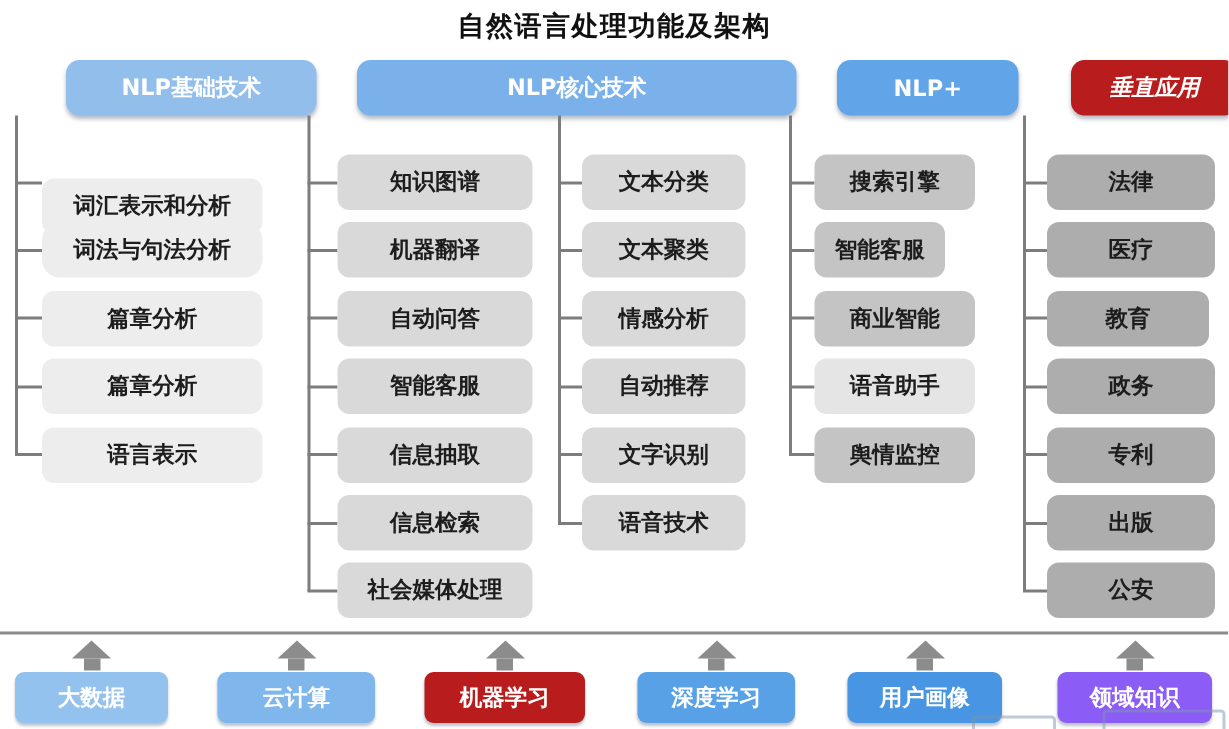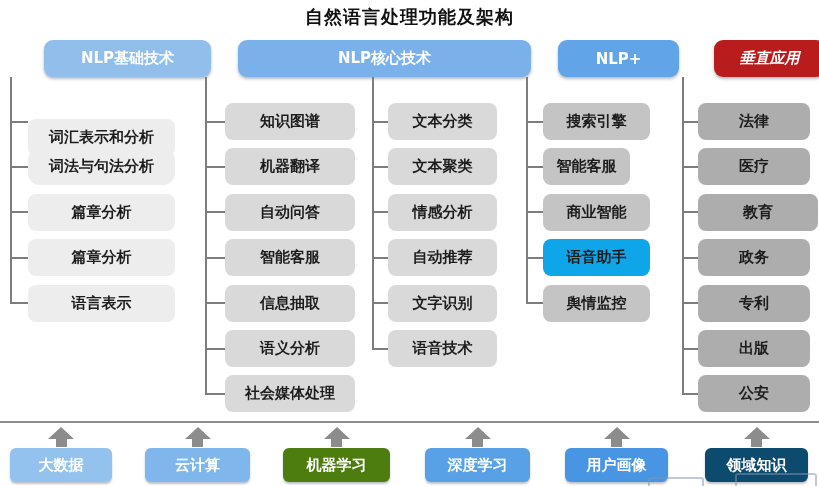--- a/index.html
+++ b/index.html
@@ -69,21 +69,21 @@
       <div class="node" style="left: 225px; top: 103px; width: 130px; background: rgb(217, 217, 217);">知识图谱</div>
       <div class="stub" style="left: 205px; top: 165.9px; width: 20px; background: rgb(125, 125, 125);"></div>
       <div class="node" style="left: 225px; top: 148.4px; width: 130px; background: rgb(217, 217, 217);">机器翻译</div>
       <div class="stub" style="left: 205px; top: 211.3px; width: 20px; background: rgb(125, 125, 125);"></div>
       <div class="node" style="left: 225px; top: 193.8px; width: 130px; background: rgb(217, 217, 217);">自动问答</div>
       <div class="stub" style="left: 205px; top: 256.7px; width: 20px; background: rgb(125, 125, 125);"></div>
       <div class="node" style="left: 225px; top: 239.2px; width: 130px; background: rgb(217, 217, 217);">智能客服</div>
       <div class="stub" style="left: 205px; top: 302.1px; width: 20px; background: rgb(125, 125, 125);"></div>
       <div class="node" style="left: 225px; top: 284.6px; width: 130px; background: rgb(217, 217, 217);">信息抽取</div>
       <div class="stub" style="left: 205px; top: 347.5px; width: 20px; background: rgb(125, 125, 125);"></div>
-      <div class="node" style="left: 225px; top: 330px; width: 130px; background: rgb(217, 217, 217);">语义分析</div>
+      <div class="node" style="left: 225px; top: 330px; width: 130px; background: rgb(217, 217, 217);">信息检索</div>
       <div class="stub" style="left: 205px; top: 392.9px; width: 20px; background: rgb(125, 125, 125);"></div>
       <div class="node" style="left: 225px; top: 375.4px; width: 130px; background: rgb(217, 217, 217);">社会媒体处理</div>
       <div class="vline" style="left: 372px; top: 77px; height: 271.5px; background: rgb(125, 125, 125);"></div>
       <div class="stub" style="left: 372px; top: 120.5px; width: 16px; background: rgb(125, 125, 125);"></div>
       <div class="node" style="left: 388px; top: 103px; width: 109px; background: rgb(217, 217, 217);">文本分类</div>
       <div class="stub" style="left: 372px; top: 165.9px; width: 16px; background: rgb(125, 125, 125);"></div>
       <div class="node" style="left: 388px; top: 148.4px; width: 109px; background: rgb(217, 217, 217);">文本聚类</div>
       <div class="stub" style="left: 372px; top: 211.3px; width: 16px; background: rgb(125, 125, 125);"></div>
       <div class="node" style="left: 388px; top: 193.8px; width: 109px; background: rgb(217, 217, 217);">情感分析</div>
       <div class="stub" style="left: 372px; top: 256.7px; width: 16px; background: rgb(125, 125, 125);"></div>
@@ -94,31 +94,31 @@
       <div class="node" style="left: 388px; top: 330px; width: 109px; background: rgb(217, 217, 217);">语音技术</div>
       <div class="hdr" style="left: 522px; top: 40px; width: 121px; background: rgb(97, 164, 231);">NLP+</div>
       <div class="vline" style="left: 526px; top: 77px; height: 226.1px; background: rgb(125, 125, 125);"></div>
       <div class="stub" style="left: 526px; top: 120.5px; width: 17px; background: rgb(125, 125, 125);"></div>
       <div class="node" style="left: 543px; top: 103px; width: 107px; background: rgb(196, 196, 196);">搜索引擎</div>
       <div class="stub" style="left: 526px; top: 165.9px; width: 17px; background: rgb(125, 125, 125);"></div>
       <div class="node" style="left: 543px; top: 148.4px; width: 87px; background: rgb(196, 196, 196);">智能客服</div>
       <div class="stub" style="left: 526px; top: 211.3px; width: 17px; background: rgb(125, 125, 125);"></div>
       <div class="node" style="left: 543px; top: 193.8px; width: 107px; background: rgb(196, 196, 196);">商业智能</div>
       <div class="stub" style="left: 526px; top: 256.7px; width: 17px; background: rgb(125, 125, 125);"></div>
-      <div class="node" style="left: 543px; top: 239.2px; width: 107px; background: #0ea5e9;">语音助手</div>
+      <div class="node" style="left: 543px; top: 239.2px; width: 107px; background: #e5e5e5;">语音助手</div>
       <div class="stub" style="left: 526px; top: 302.1px; width: 17px; background: rgb(125, 125, 125);"></div>
       <div class="node" style="left: 543px; top: 284.6px; width: 107px; background: rgb(196, 196, 196); font-family: Liberation Mono, monospace;">舆情监控</div>
       <div class="hdr" style="left: 678px; top: 40px; width: 111px; background: #b91c1c; font-style: italic;">垂直应用</div>
       <div class="vline" style="left: 682px; top: 77px; height: 316.9px; background: rgb(125, 125, 125);"></div>
       <div class="stub" style="left: 682px; top: 120.5px; width: 16px; background: rgb(125, 125, 125);"></div>
       <div class="node" style="left: 698px; top: 103px; width: 112px; background: rgb(173, 173, 173);">法律</div>
       <div class="stub" style="left: 682px; top: 165.9px; width: 16px; background: rgb(125, 125, 125);"></div>
       <div class="node" style="left: 698px; top: 148.4px; width: 112px; background: rgb(173, 173, 173);">医疗</div>
       <div class="stub" style="left: 682px; top: 211.3px; width: 16px; background: rgb(125, 125, 125);"></div>
-      <div class="node" style="left: 698px; top: 193.8px; width: 120px; background: rgb(173, 173, 173);">教育</div>
+      <div class="node" style="left: 698px; top: 193.8px; width: 108px; background: rgb(173, 173, 173);">教育</div>
       <div class="stub" style="left: 682px; top: 256.7px; width: 16px; background: rgb(125, 125, 125);"></div>
       <div class="node" style="left: 698px; top: 239.2px; width: 112px; background: rgb(173, 173, 173);">政务</div>
       <div class="stub" style="left: 682px; top: 302.1px; width: 16px; background: rgb(125, 125, 125);"></div>
       <div class="node" style="left: 698px; top: 284.6px; width: 112px; background: rgb(173, 173, 173);">专利</div>
       <div class="stub" style="left: 682px; top: 347.5px; width: 16px; background: rgb(125, 125, 125);"></div>
       <div class="node" style="left: 698px; top: 330px; width: 112px; background: rgb(173, 173, 173);">出版</div>
       <div class="stub" style="left: 682px; top: 392.9px; width: 16px; background: rgb(125, 125, 125);"></div>
       <div class="node" style="left: 698px; top: 375.4px; width: 112px; background: rgb(173, 173, 173);">公安</div>
       <div class="divider" style="top: 421px; background: rgb(140, 140, 140);"></div>
       <div class="up-arrow" style="left: 48px; top: 427px; width: 26px;">
@@ -128,33 +128,33 @@
       <div class="fbox" style="left: 10px; top: 448px; width: 102px; background: rgb(147, 194, 238);">大数据</div>
       <div class="up-arrow" style="left: 184.5px; top: 427px; width: 26px;">
         <div class="arrow-head" style="border-bottom: 12px solid rgb(140, 140, 140);"></div>
         <div class="arrow-stem" style="background: rgb(140, 140, 140);"></div>
       </div>
       <div class="fbox" style="left: 145px; top: 448px; width: 105px; background: rgb(127, 182, 235);">云计算</div>
       <div class="up-arrow" style="left: 323.5px; top: 427px; width: 26px;">
         <div class="arrow-head" style="border-bottom: 12px solid rgb(140, 140, 140);"></div>
         <div class="arrow-stem" style="background: rgb(140, 140, 140);"></div>
       </div>
-      <div class="fbox" style="left: 283px; top: 448px; width: 107px; background: #4d7c0f;">机器学习</div>
+      <div class="fbox" style="left: 283px; top: 448px; width: 107px; background: #b91c1c;">机器学习</div>
       <div class="up-arrow" style="left: 464.5px; top: 427px; width: 26px;">
         <div class="arrow-head" style="border-bottom: 12px solid rgb(140, 140, 140);"></div>
         <div class="arrow-stem" style="background: rgb(140, 140, 140);"></div>
       </div>
       <div class="fbox" style="left: 425px; top: 448px; width: 105px; background: rgb(88, 161, 230);">深度学习</div>
       <div class="up-arrow" style="left: 603.5px; top: 427px; width: 26px;">
         <div class="arrow-head" style="border-bottom: 12px solid rgb(140, 140, 140);"></div>
         <div class="arrow-stem" style="background: rgb(140, 140, 140);"></div>
       </div>
       <div class="fbox" style="left: 565px; top: 448px; width: 103px; background: rgb(71, 149, 227);">用户画像</div>
       <div class="up-arrow" style="left: 743.5px; top: 427px; width: 26px;">
         <div class="arrow-head" style="border-bottom: 12px solid rgb(140, 140, 140);"></div>
         <div class="arrow-stem" style="background: rgb(140, 140, 140);"></div>
       </div>
-      <div class="fbox" style="left: 705px; top: 448px; width: 103px; background: #0c4a6e;">领域知识</div>
+      <div class="fbox" style="left: 705px; top: 448px; width: 103px; background: #8b5cf6;">领域知识</div>
     </div>
 
   <div class="wm-frag" style="left:648px; top:477px; width:52px; height:12px;"></div>
   <div class="wm-frag" style="left:735px; top:473px; width:78px; height:16px;"></div>
 </div>
 
 </body></html>

